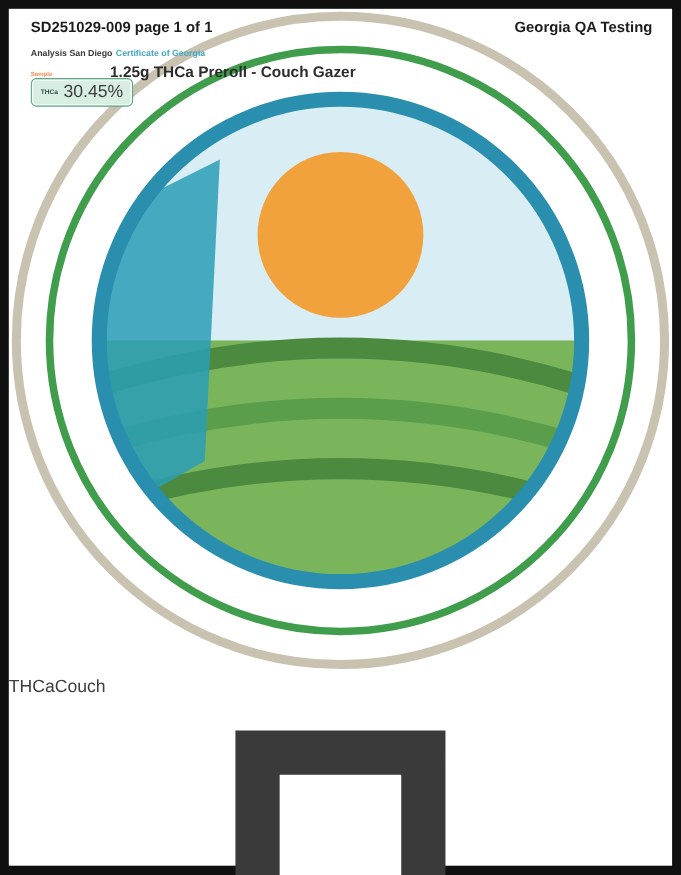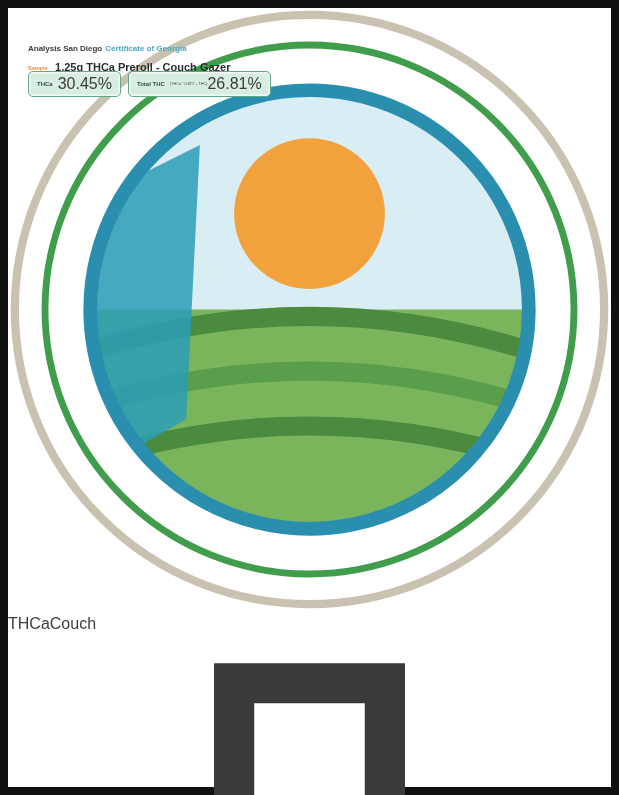--- a/index.html
+++ b/index.html
@@ -11,21 +11,21 @@
   
   .doc-header { position:absolute; top:9px; left:20px; right:18px;
     display:flex; justify-content:space-between;
     font-size:13.5px; font-weight:bold; color:#1c1c1c; }
 
   .lab-line { position:absolute; top:36px; left:20px; font-size:8px; font-weight:bold; color:#3a3a3a; }
   .lab-line .coa { color:#45a8c0; margin-left:3px; }
 
   .sample-line { position:absolute; top:49px; left:20px; }
   .sample-tag { color:#f08a4b; font-size:5.5px; font-weight:bold; margin-right:3px; vertical-align:1px; }
-  .sample-name { font-size:11px; font-weight:bold; color:#2c2c2c; }
+  .sample-name { font-size:14px; font-weight:bold; color:#2c2c2c;margin-left:45px; }
 
   .badges { position:absolute; top:63px; left:20px; display:flex; gap:7px; }
   .badge { background:#d9eee3; border:1px solid #5fa886; border-radius:5px;
     padding:3px 8px; box-shadow:inset 0 0 0 1.5px #f2f9f5; display:flex; align-items:center; }
   .badge .bl { font-size:6px; font-weight:bold; color:#2f4f43; margin-right:5px; }
   .badge .bf { font-size:3.8px; color:#41605" ; color:#41605a; margin-right:4px; }
   .badge .bv { font-size:7px; font-weight:bold; color:#13242a; }
 
   /* logo */
   .logo { position:absolute; top:30px; right:12px; width:158px; height:52px; }
@@ -129,39 +129,38 @@
   .pw-word .pw2 { color:#2bb5ae; }
   .pw-slash { color:#2bb5ae; font-weight:bold; }
   .pw-sub { font-size:3.6px; letter-spacing:0.9px; color:#3a3a3a; font-weight:bold; text-align:right; margin-top:1px; }
   .disc { font-size:3.85px; color:#7d948a; text-align:justify; line-height:1.38; }
 </style>
 </head>
 <body>
 
 <div class="page">
 
+  <div class="doc-header">
+    <span>SD251029-009 page 1 of 1</span>
+    <span>Georgia QA Testing</span>
+  </div>
 
   <div class="lab-line">
     <span>Analysis San Diego</span><span class="coa">Certificate of Georgia</span>
   </div>
 
   <div class="sample-line">
     <span class="sample-tag">Sample</span>
     <span class="sample-name">1.25g THCa Preroll - Couch Gazer</span>
   </div>
 
   <div class="badges">
       <span class="badge">
         <span class="bl">THCa</span>
         <span class="bv">30.45%</span>
-      </span>
-      <span class="badge">
-        <span class="bl">Total THC</span>
-        <span class="bf">(THCa * 0.877 + THC)</span>
-        <span class="bv">26.81%</span>
       </span>
     </div>
 
   <div class="logo">
     <svg class="logo-seal" viewBox="0 0 44 44">
       <circle cx="22" cy="22" r="21.5" fill="#ffffff" stroke="#c9c2b0" stroke-width="0.6"></circle>
       <clipPath id="sealclip">
           <circle cx="22" cy="22" r="16"></circle>
         </clipPath>
       <g clip-path="url(#sealclip)">

